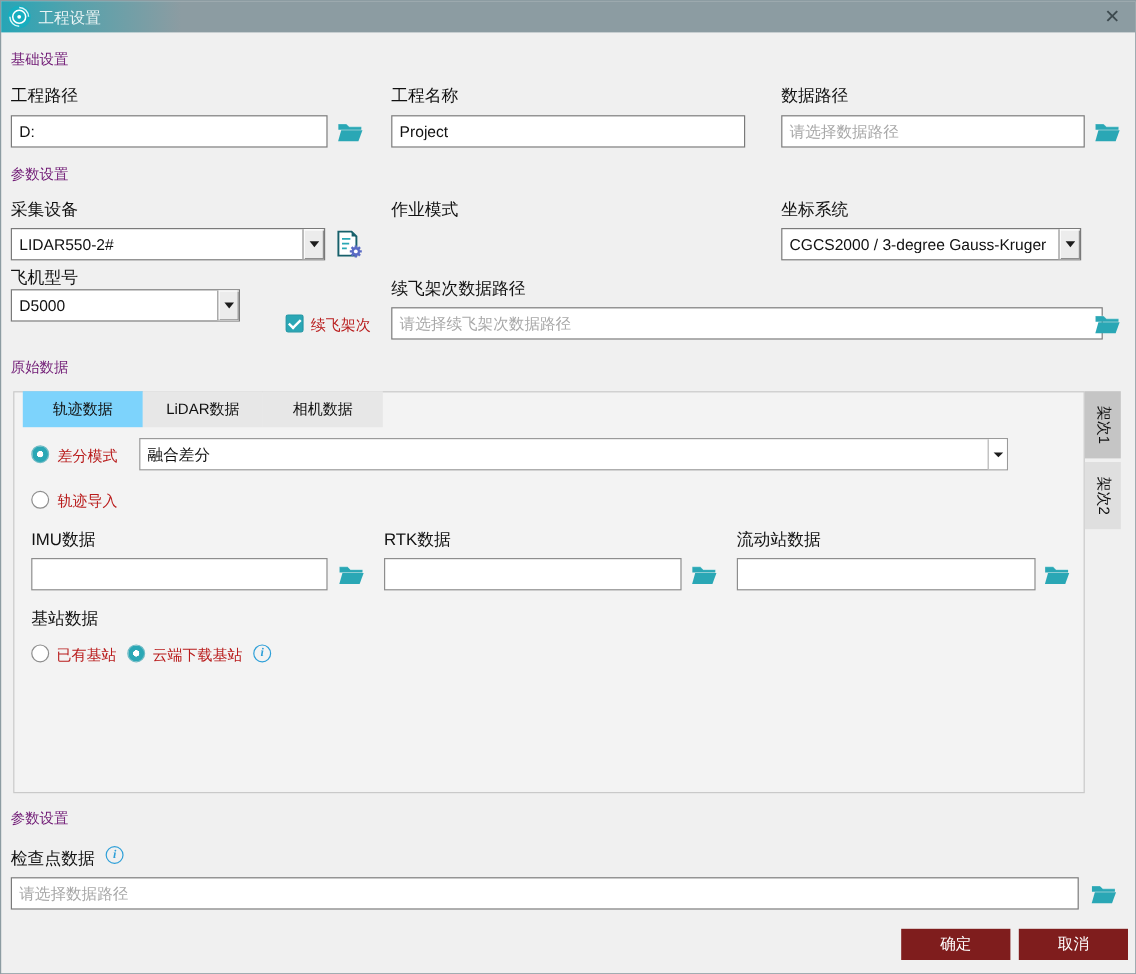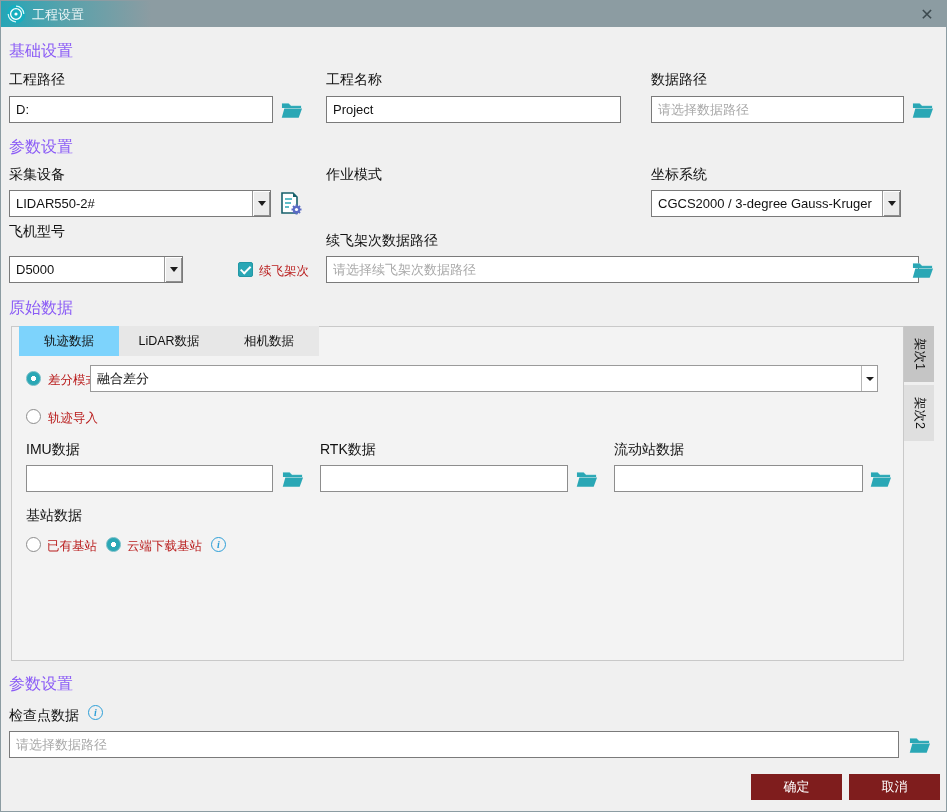--- a/index.html
+++ b/index.html
@@ -27,21 +27,21 @@
   }
   .titlebar-logo { position: absolute; left: 5px; top: 3px; width: 20px; height: 20px; }
   .titlebar-title { position: absolute; left: 31px; top: 5px; color: #eaf4f5; font-size: 13px; }
   .close-btn {
     position: absolute; right: 8px; top: 3px; width: 22px; height: 20px;
     display: flex; align-items: center; justify-content: center;
     color: #3d4a4f; font-size: 16px; cursor: pointer;
   }
 
   
-  .sec-label { position: absolute; font-size: 16px; color: #8b5cf6; }
+  .sec-label { position: absolute; font-size: 12px; color: #701a75; }
   .fld-label { position: absolute; font-size: 14px; color: #111; }
 
   .tb {
     position: absolute; height: 27px; background: #fff;
     border: 1px solid #7a7a7a; padding: 0 6px; font-size: 13px;
     font-family: "Liberation Sans", "DejaVu Sans", sans-serif; color: #111;
     outline: none;
   }
   .tb::placeholder { color: #a8a8a8; }
 
@@ -196,21 +196,21 @@
 
   <div class="fld-label" style="left:650px; top:165px">坐标系统</div>
   <div class="combo" style="left:650px; top:189px; width:250px">
     <span class="combo-text">CGCS2000 / 3-degree Gauss-Kruger</span>
     <span class="combo-btn">
         <span class="caret"></span>
       </span>
   </div>
 
   <div class="fld-label" style="left:8px; top:222px">飞机型号</div>
-  <div class="combo" style="left:8px; top:255px; width:174px">
+  <div class="combo" style="left:8px; top:240px; width:191px">
     <span class="combo-text">D5000</span>
     <span class="combo-btn">
         <span class="caret"></span>
       </span>
   </div>
   <span class="checkbox" style="left:237px; top:261px"></span>
   <span class="rlabel" style="left:258px; top:262px">续飞架次</span>
 
   <div class="fld-label" style="left:325px; top:231px">续飞架次数据路径</div>
   <input class="tb" style="left: 325px; top: 255px; width: 593px;" placeholder="请选择续飞架次数据路径">
@@ -228,21 +228,21 @@
 
   <div class="vtab active" style="top:325px">
       <span>架次1</span>
     </div>
   <div class="vtab" style="top:384px">
       <span>架次2</span>
     </div>
 
   <span class="radio selected" style="left:25px; top:370px"></span>
   <span class="rlabel" style="left:47px; top:371px">差分模式</span>
-  <div class="combo" style="left:89px; top:364px; width:788px; border-color:#9a9a9a">
+  <div class="combo" style="left:115px; top:364px; width:724px; border-color:#9a9a9a">
     <span class="combo-text">融合差分</span>
     <span class="combo-btn flat">
         <span class="caret" style="border-top-width:4px"></span>
       </span>
   </div>
 
   <span class="radio" style="left:25px; top:408px"></span>
   <span class="rlabel" style="left:47px; top:409px">轨迹导入</span>
 
   <div class="fld-label" style="left:25px; top:440px">IMU数据</div>

